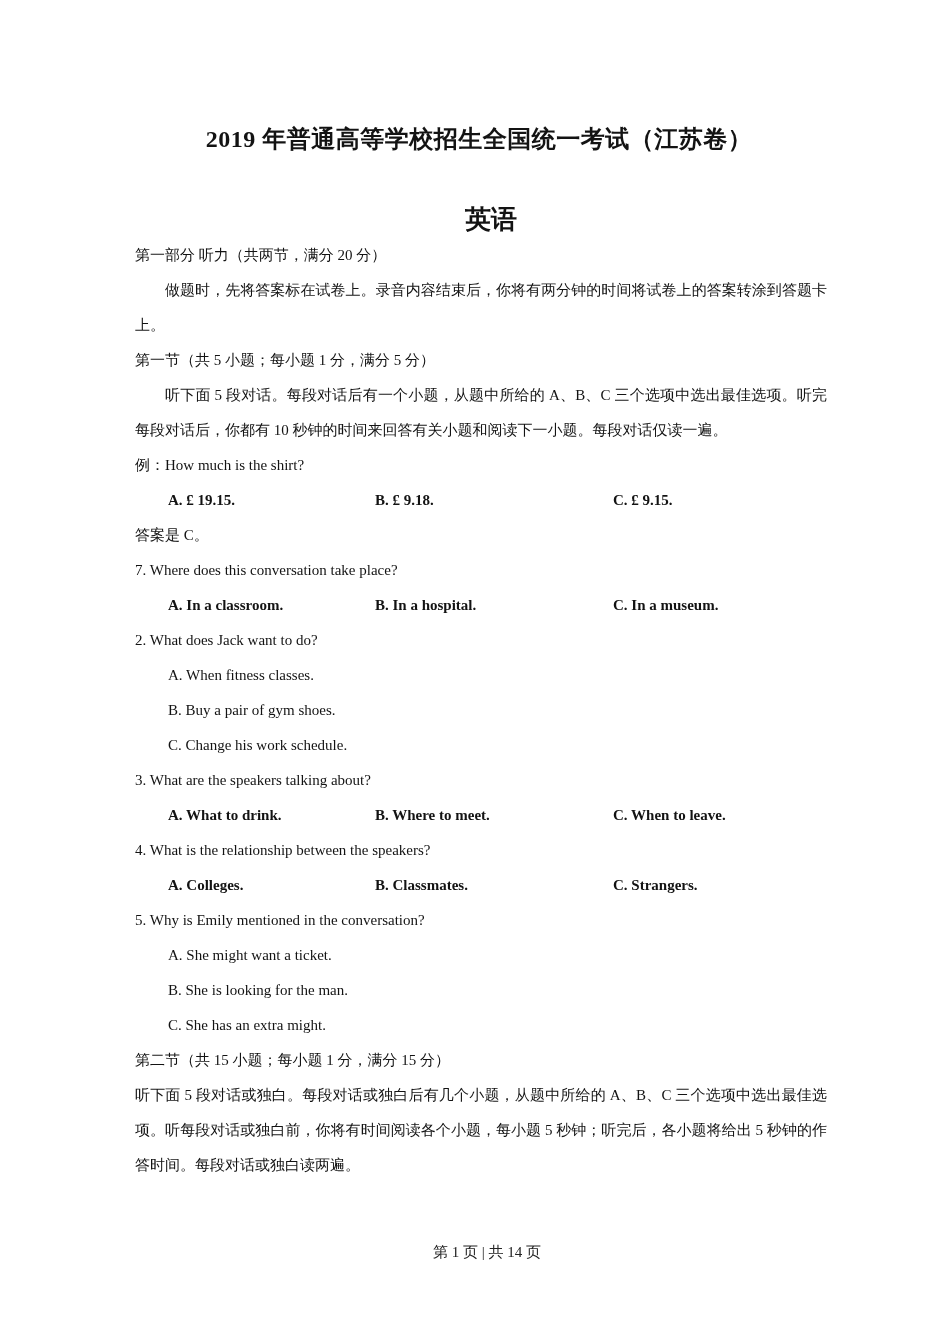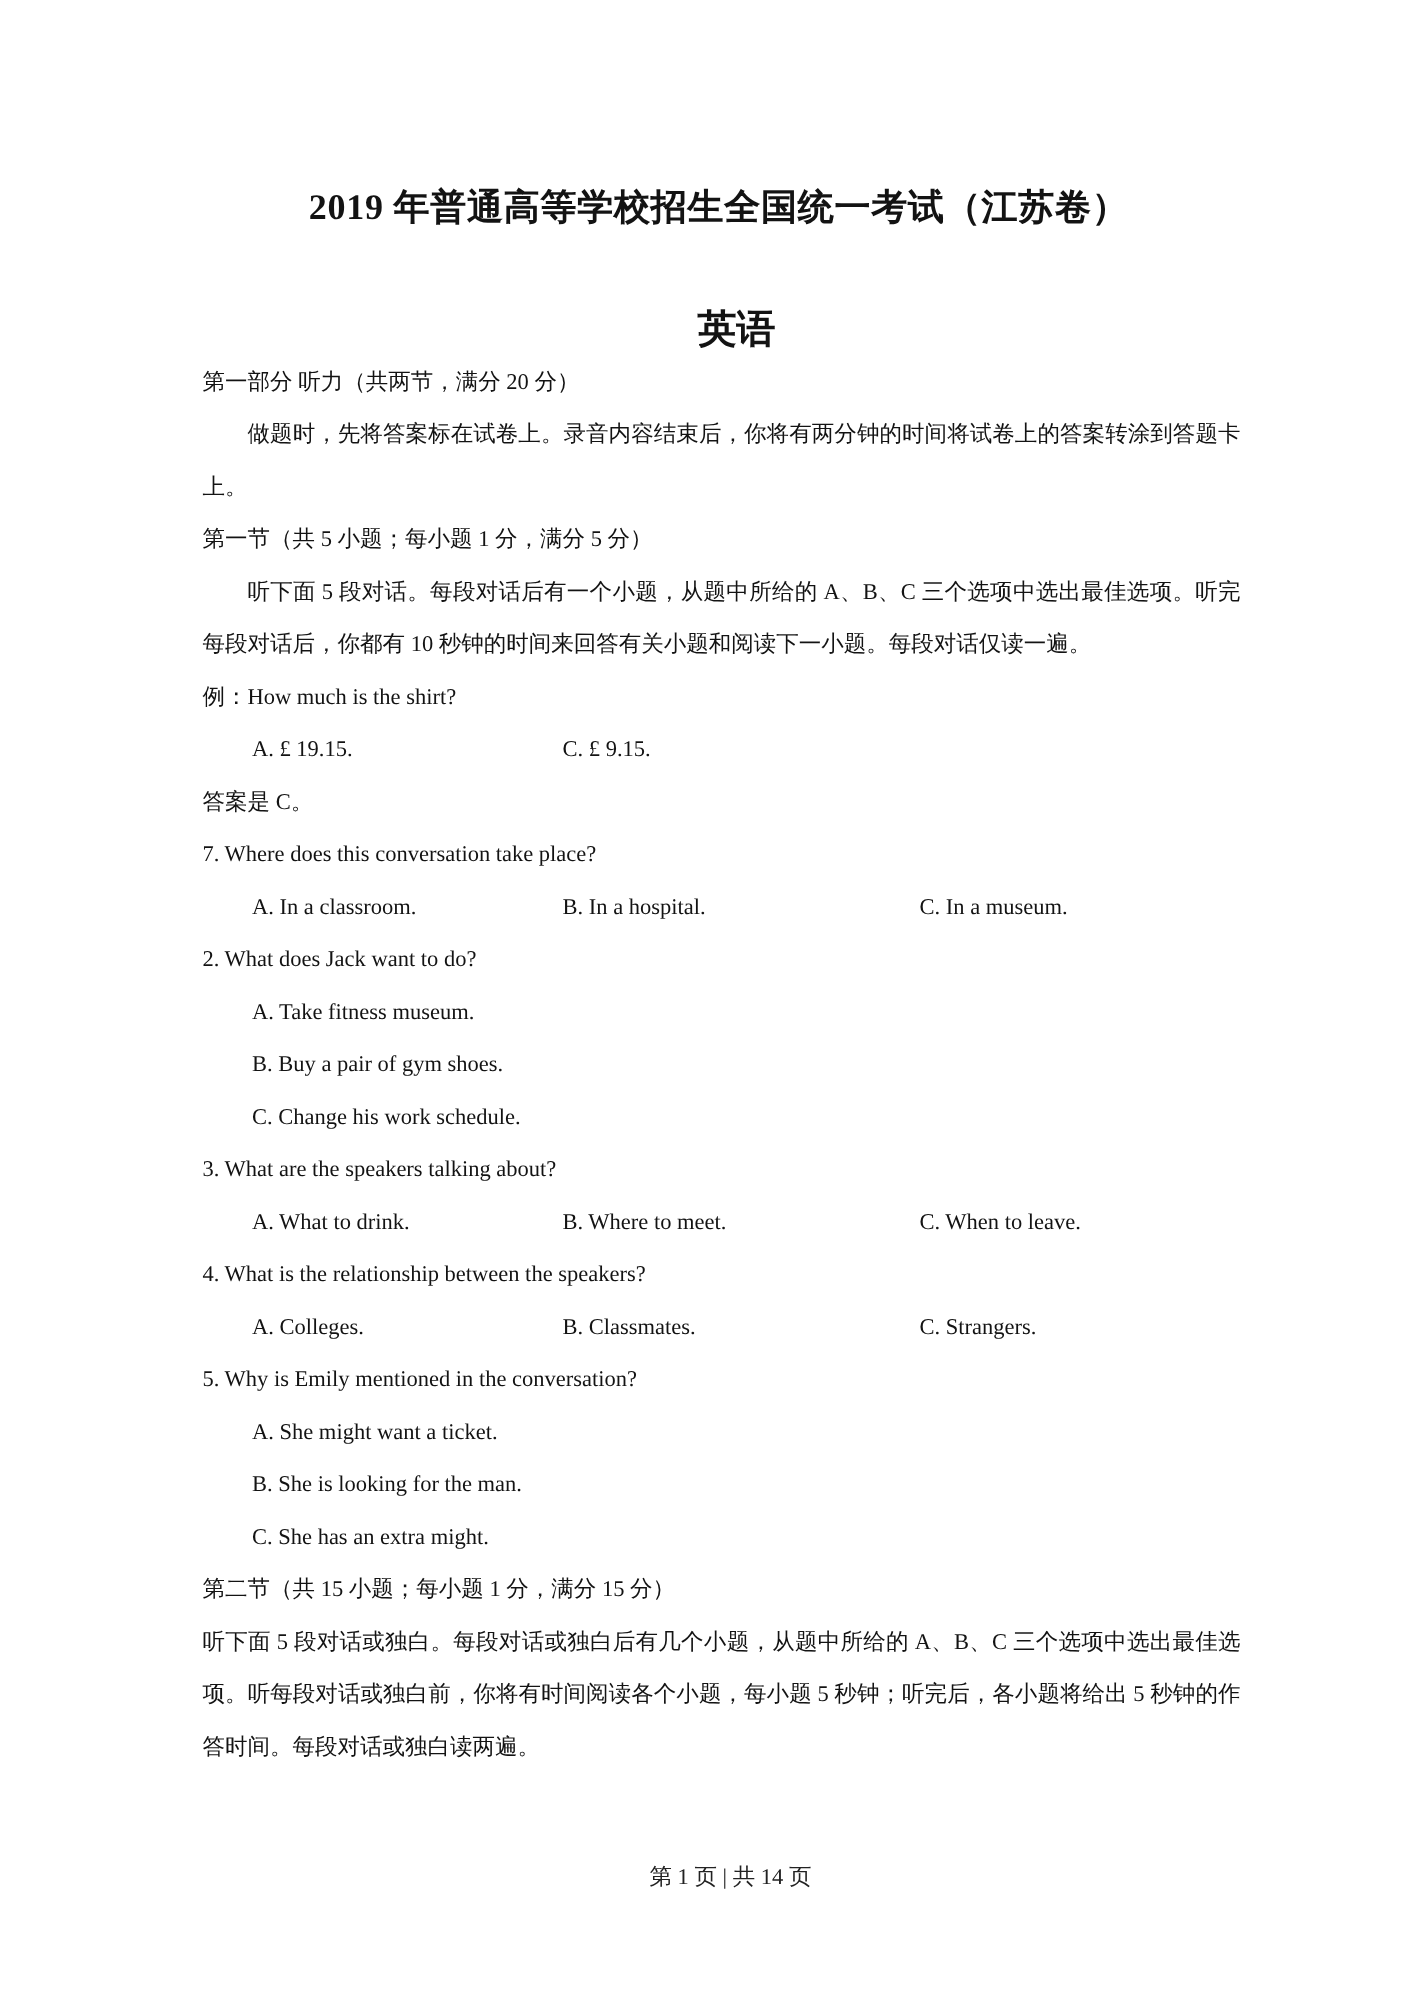--- a/index.html
+++ b/index.html
@@ -44,20 +44,21 @@
     font-size: 15px;
     line-height: 35px;
   }
   .content p { margin: 0; }
   .para-indent { text-indent: 2em; text-align: justify; }
   .para-just { text-align: justify; }
   .opt-row {
     display: grid;
     grid-template-columns: 207px 238px auto;
     padding-left: 33px;
+    font-weight: bold;
   }
   .opt-line { padding-left: 33px; }
   .page-footer {
     position: absolute;
     top: 1241px;
     left: 0;
     width: 950px;
     text-align: center;
     font-size: 15px;
     line-height: 22px;
@@ -77,33 +78,34 @@
 
     <p>第一部分 听力（共两节，满分 20 分）</p>
     <p class="para-indent">做题时，先将答案标在试卷上。录音内容结束后，你将有两分钟的时间将试卷上的答案转涂到答题卡上。</p>
 
     <p>第一节（共 5 小题；每小题 1 分，满分 5 分）</p>
     <p class="para-indent">听下面 5 段对话。每段对话后有一个小题，从题中所给的 A、B、C 三个选项中选出最佳选项。听完每段对话后，你都有 10 秒钟的时间来回答有关小题和阅读下一小题。每段对话仅读一遍。</p>
 
     <p>例：How much is the shirt?</p>
     <div class="opt-row">
       <span>A. £ 19.15.</span>
+      <span>B. £ 9.18.</span>
       <span>C. £ 9.15.</span>
     </div>
     <p>答案是 C。</p>
 
     <p>7. Where does this conversation take place?</p>
     <div class="opt-row">
       <span>A. In a classroom.</span>
       <span>B. In a hospital.</span>
       <span>C. In a museum.</span>
     </div>
 
     <p>2. What does Jack want to do?</p>
-    <p class="opt-line">A. Take fitness museum.</p>
+    <p class="opt-line">A. When fitness classes.</p>
     <p class="opt-line">B. Buy a pair of gym shoes.</p>
     <p class="opt-line">C. Change his work schedule.</p>
 
     <p>3. What are the speakers talking about?</p>
     <div class="opt-row">
       <span>A. What to drink.</span>
       <span>B. Where to meet.</span>
       <span>C. When to leave.</span>
     </div>
 

